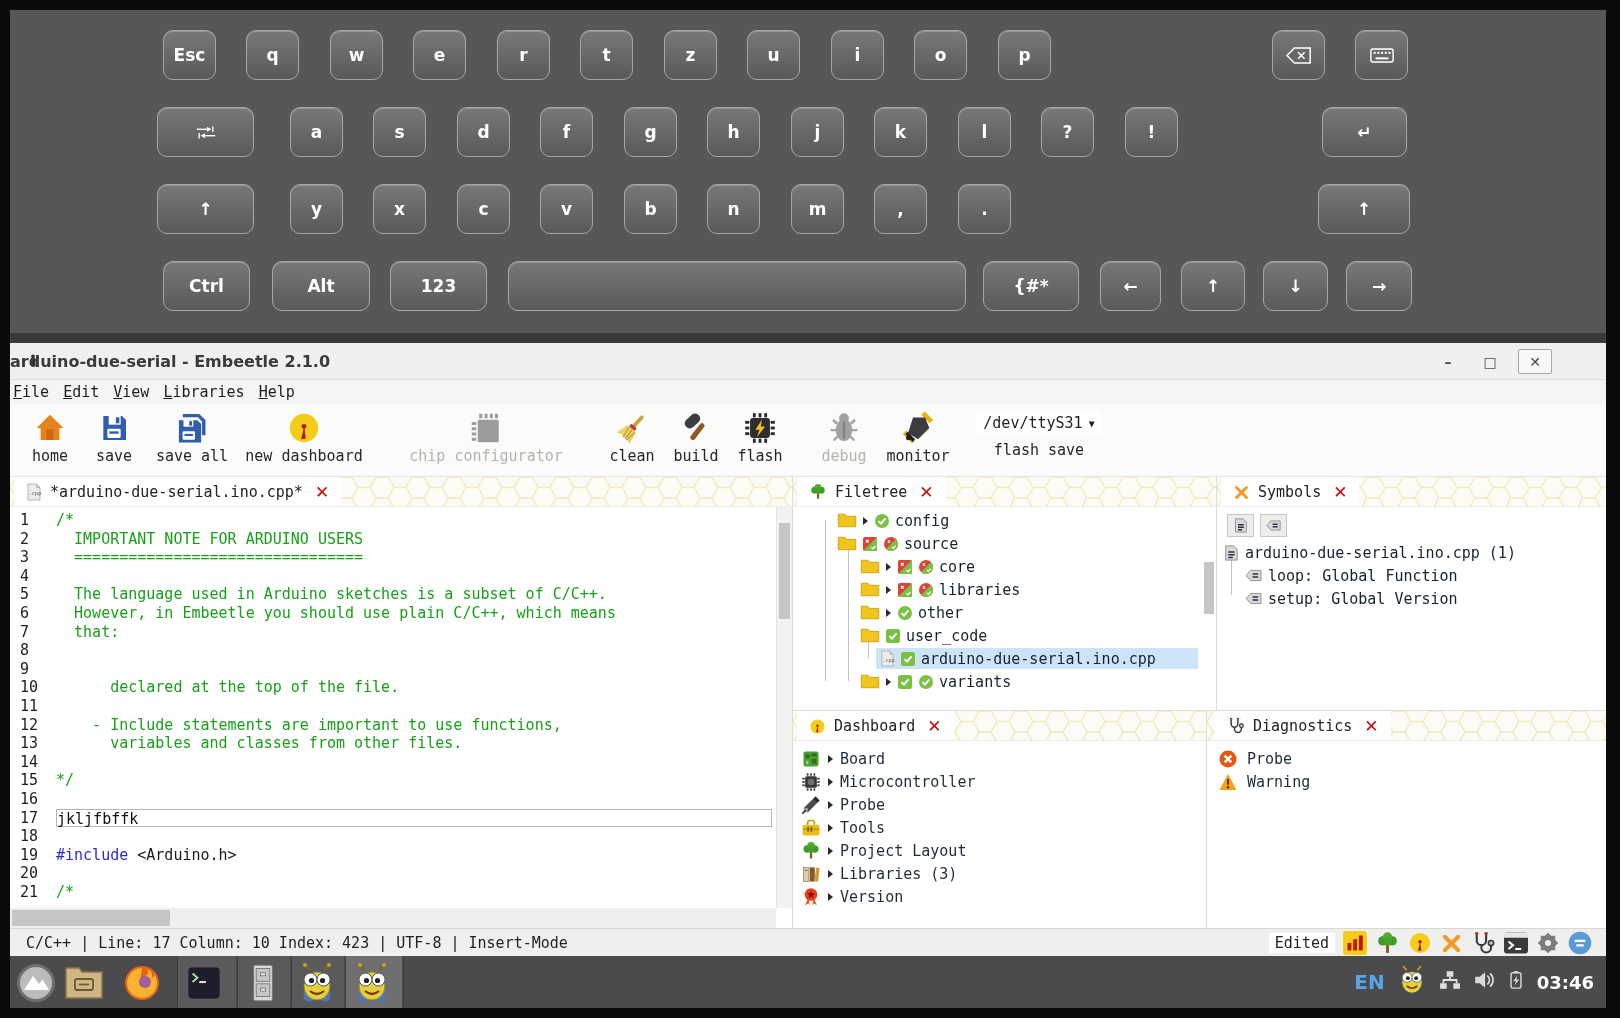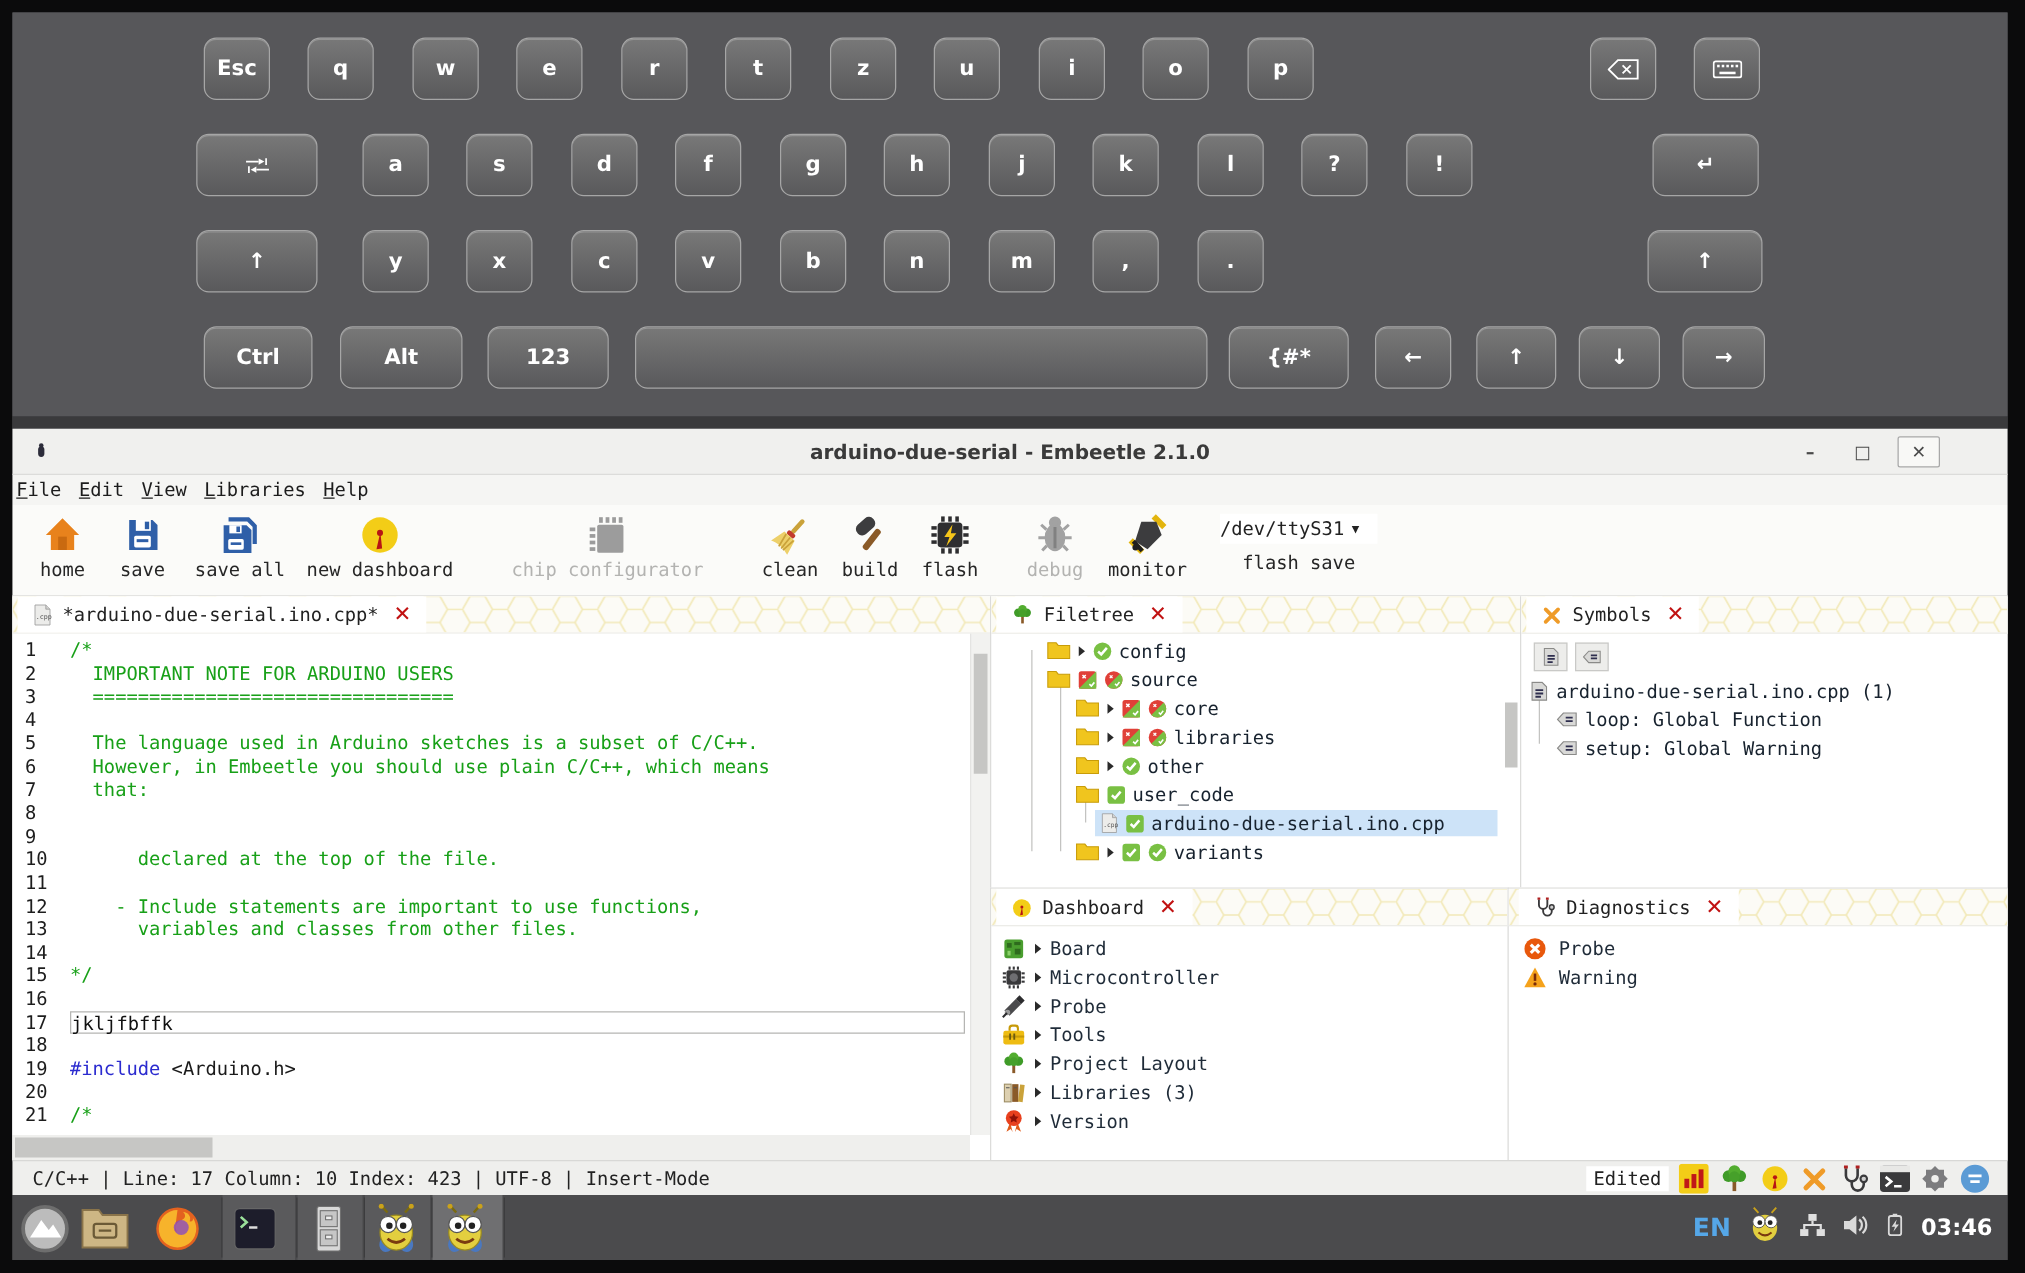--- a/index.html
+++ b/index.html
@@ -5,32 +5,32 @@
 *{margin:0;padding:0;box-sizing:border-box}
 body{width:1620px;height:1018px;background:#0b0b0c;position:relative;font-family:"DejaVu Sans Mono",monospace;overflow:hidden}
 .desktop{position:absolute;left:10px;top:10px;width:1596px;height:998px;background:#57575a}
 
 .kb{position:absolute;left:0;top:0;width:1596px;height:323px;background:#57575a}
 .key{position:absolute;height:50px;border-radius:10px;border:1px solid #a6a6a6;background:linear-gradient(#787878,#59595b);color:#fff;display:flex;align-items:center;justify-content:center;font:bold 17px "DejaVu Sans",sans-serif;box-shadow:inset 0 1px 0 rgba(255,255,255,.22)}
 .key svg{display:block}
 
 .topstrip{position:absolute;left:0;top:323px;width:1596px;height:10px;background:#3a3a3c}
 .titlebar{position:absolute;left:0;top:333px;width:1596px;height:37px;background:#f0f0ee;border-bottom:1px solid #dcdcda}
-.title{position:absolute;left:0;right:0;top:9px;text-align:center;font:bold 16px "DejaVu Sans",sans-serif;color:#3a3a3a}
+.title{position:absolute;left:0;right:0;top:9px;text-align:left;font:bold 16px "DejaVu Sans",sans-serif;color:#3a3a3a}
 .appicon{position:absolute;left:18px;top:10px}
 .wbtn{position:absolute;top:6px;width:28px;height:25px;display:flex;align-items:center;justify-content:center;color:#4a4a4a;font:bold 14px "DejaVu Sans",sans-serif}
 .wbtn.close{border:1px solid #a8a8a8;background:#f8f8f6;border-radius:2px;width:34px}
 .menubar{position:absolute;left:0;top:370px;width:1596px;height:24px;background:#f5f5f3;display:flex;align-items:center;gap:14px;padding-left:3px;font-size:15px;color:#1c1c1c}
 .menubar .mi{cursor:default}
 .toolbar{position:absolute;left:0;top:394px;width:1596px;height:73px;background:#fbfbf9;border-bottom:1px solid #e4e4e2;display:flex;padding:5px 0 0 8px}
 .tbtn{display:flex;flex-direction:column;align-items:center;font-size:15px;color:#262626}
 .tbtn .ticon{height:38px;display:flex;align-items:center}
 .tbtn.dis{color:#b3b3b1}
 .portwrap{display:flex;flex-direction:column;align-items:center;margin-left:16px}
-.portbox{width:126px;height:24px;background:#fff;display:flex;align-items:center;gap:6px;font-size:15px;color:#222;margin-top:2px}
+.portbox{width:126px;height:24px;background:#fff;display:flex;align-items:center;justify-content:center;gap:6px;font-size:15px;color:#222;margin-top:2px}
 .portbox .caret{font-size:10px}
 .portlbl{margin-top:6px;font-size:15px;color:#262626}
 
 .main{position:absolute;left:0;top:467px;width:1596px;height:451px;background:#fff}
 .tabbar{position:absolute;left:0;top:0;right:0;height:30px;background:#fcfbf6;border-bottom:1px solid #ecece8;overflow:hidden}
 .hexbg{position:absolute;inset:0;width:100%;height:100%}
 .tab{position:absolute;left:4px;top:0;height:30px;background:#fff;display:flex;align-items:center;gap:8px;padding:0 12px;font-size:15px;color:#222}
 .tabx{color:#c11212;font:bold 17px "DejaVu Sans",sans-serif;margin-left:4px}
 .editor{position:absolute;left:0;top:0;width:782px;height:451px;background:#fff}
 .code{position:absolute;left:0;top:30px;right:16px;bottom:20px;background:#fff;padding-top:4px;overflow:hidden}
@@ -652,21 +652,21 @@
             <path d="M1 7 6 1.5h11v11H6z" fill="#d9d9d7" stroke="#8a8a88"></path>
             <path d="M8 5.5h6M8 8.5h6" stroke="#2e2e4e" stroke-width="1.6"></path>
           </svg>
           <span>loop: Global Function</span>
         </div>
       <div class="prow" style="left:28px;top:110px;color:#17222e">
           <svg width="17" height="13" viewBox="0 0 18 14">
             <path d="M1 7 6 1.5h11v11H6z" fill="#d9d9d7" stroke="#8a8a88"></path>
             <path d="M8 5.5h6M8 8.5h6" stroke="#2e2e4e" stroke-width="1.6"></path>
           </svg>
-          <span>setup: Global Warning</span>
+          <span>setup: Global Version</span>
         </div>
     </div>
 
     <div class="panel p-dashboard">
       <div class="tabbar">
         <svg class="hexbg">
             <rect width="100%" height="100%" fill="url(#hexp)"></rect>
           </svg>
         <div class="tab">
           <svg width="17" height="17" viewBox="0 0 24 24">

